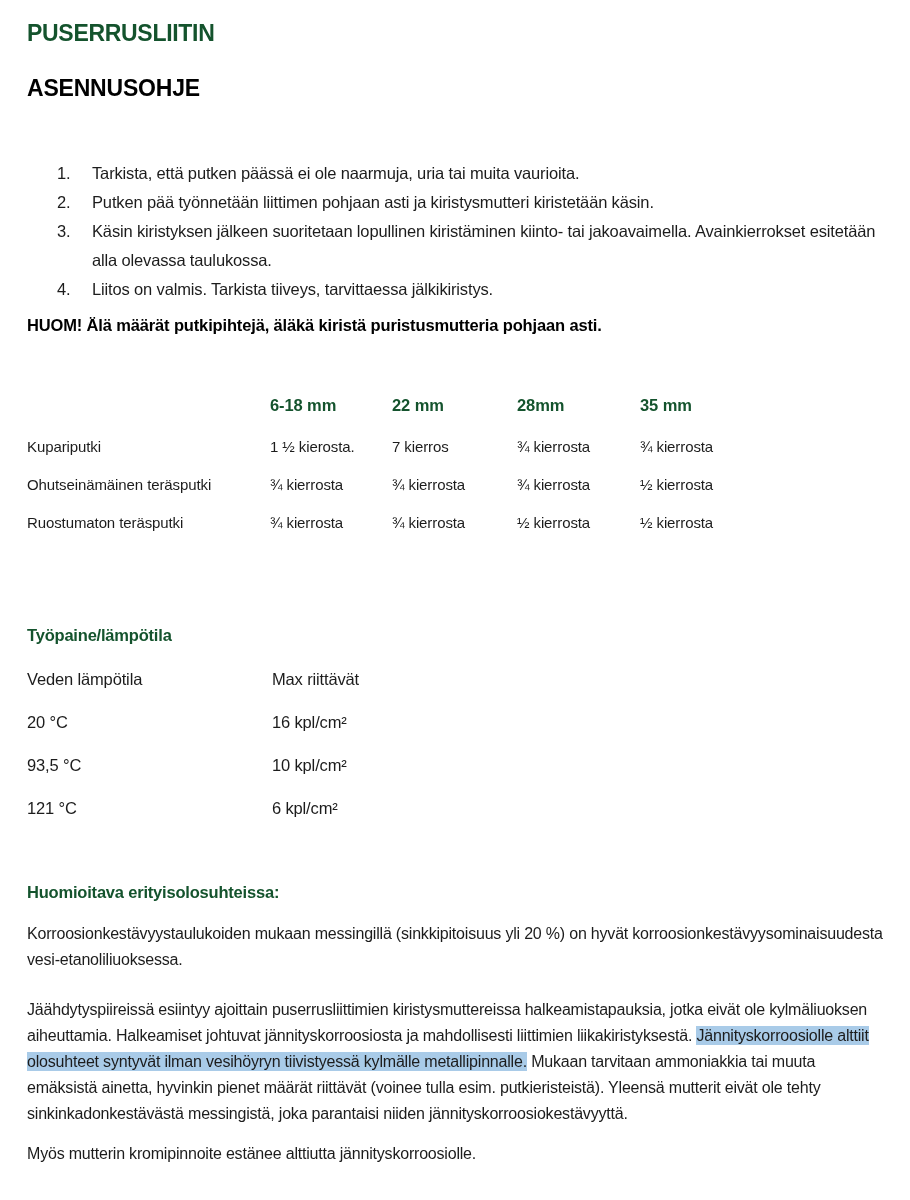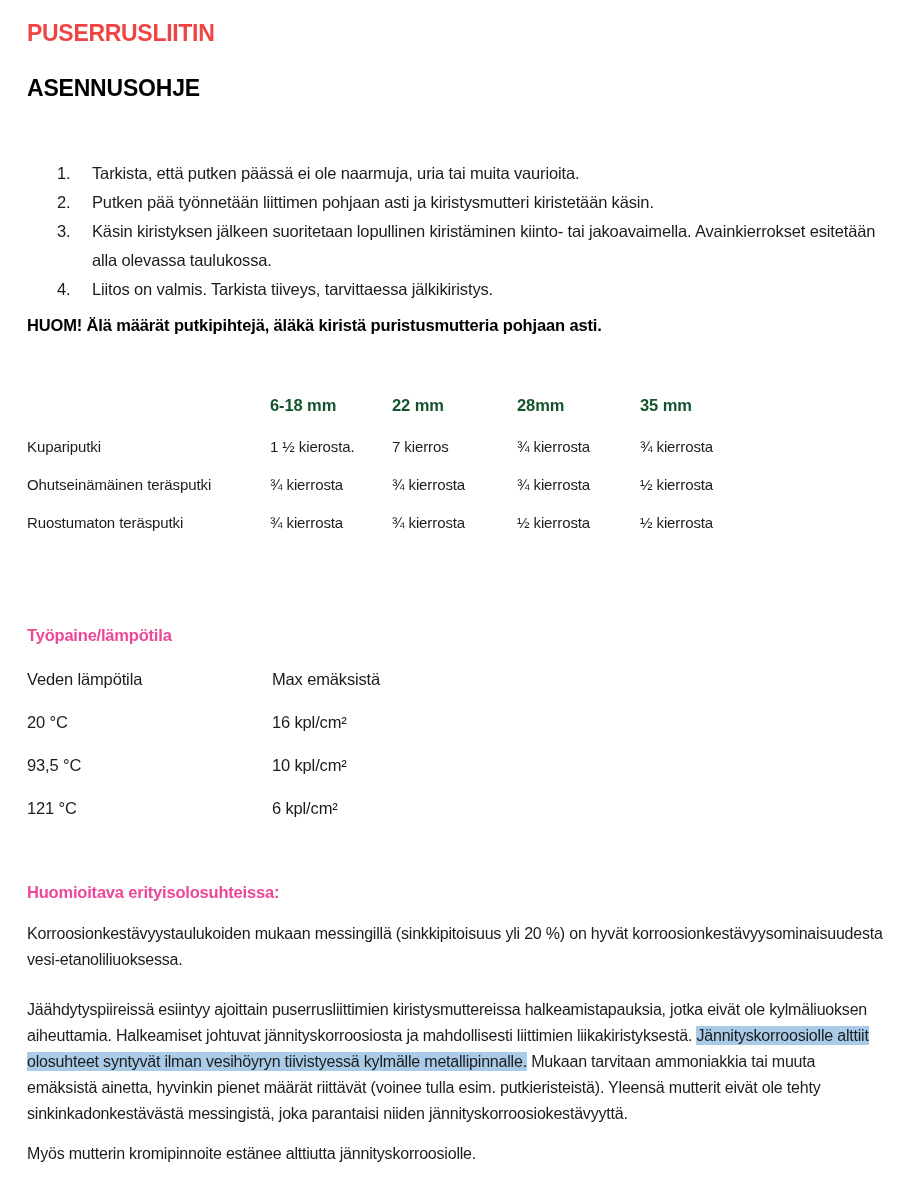--- a/index.html
+++ b/index.html
@@ -4,21 +4,21 @@
 <style>
   html,body{margin:0;padding:0;}
   body{
     width:910px;height:1200px;background:#ffffff;overflow:hidden;
     font-family:"Liberation Sans","DejaVu Sans",sans-serif;
     color:#1c1c1c;
   }
   .page{padding:21px 21px 0 27px;box-sizing:border-box;width:910px;}
 
   .title{
-    font-size:23px;line-height:25px;font-weight:700;color:#ef4444;
+    font-size:23px;line-height:25px;font-weight:700;color:#14532d;
     margin:0;letter-spacing:-0.3px;
   }
   .subtitle{
     font-size:23px;line-height:19px;font-weight:700;color:#000;
     margin:33px 0 0 0;letter-spacing:-0.2px;
   }
 
   .instructions{margin:61px 0 0 0;padding:0;list-style:none;}
   .li{display:flex;line-height:29px;font-size:16.5px;letter-spacing:-0.15px;}
   .li .num{width:35px;margin-left:30px;flex:0 0 auto;}
@@ -34,21 +34,21 @@
     display:grid;grid-template-columns:243px 122px 125px 123px auto;
     font-size:15px;line-height:16px;letter-spacing:-0.1px;
   }
   .t-head{
     font-weight:700;color:#14532d;font-size:16.5px;line-height:20px;
     margin-bottom:24px;
   }
   .t-body{margin-bottom:22px;}
 
   .section-heading{
-    font-size:16.5px;line-height:20px;font-weight:700;color:#ec4899;
+    font-size:16.5px;line-height:20px;font-weight:700;color:#14532d;
     margin:0;letter-spacing:-0.2px;
   }
   .pressure-heading{margin-top:94px;}
   .p-table{margin-top:0;}
   .p-row{
     display:grid;grid-template-columns:245px auto;
     font-size:16.5px;line-height:20px;letter-spacing:-0.15px;
   }
   .p-head{margin-top:24px;}
   .p-body{margin-top:23px;}
@@ -121,21 +121,21 @@
       <span>½ kierrosta</span>
       <span>½ kierrosta</span>
     </div>
   </div>
 
   <h3 class="section-heading pressure-heading">Työpaine/lämpötila</h3>
 
   <div class="p-table">
     <div class="p-row p-head">
       <span>Veden lämpötila</span>
-      <span>Max emäksistä</span>
+      <span>Max riittävät</span>
     </div>
     <div class="p-row p-body">
       <span>20 °C</span>
       <span>16 kpl/cm²</span>
     </div>
     <div class="p-row p-body">
       <span>93,5 °C</span>
       <span>10 kpl/cm²</span>
     </div>
     <div class="p-row p-body">

